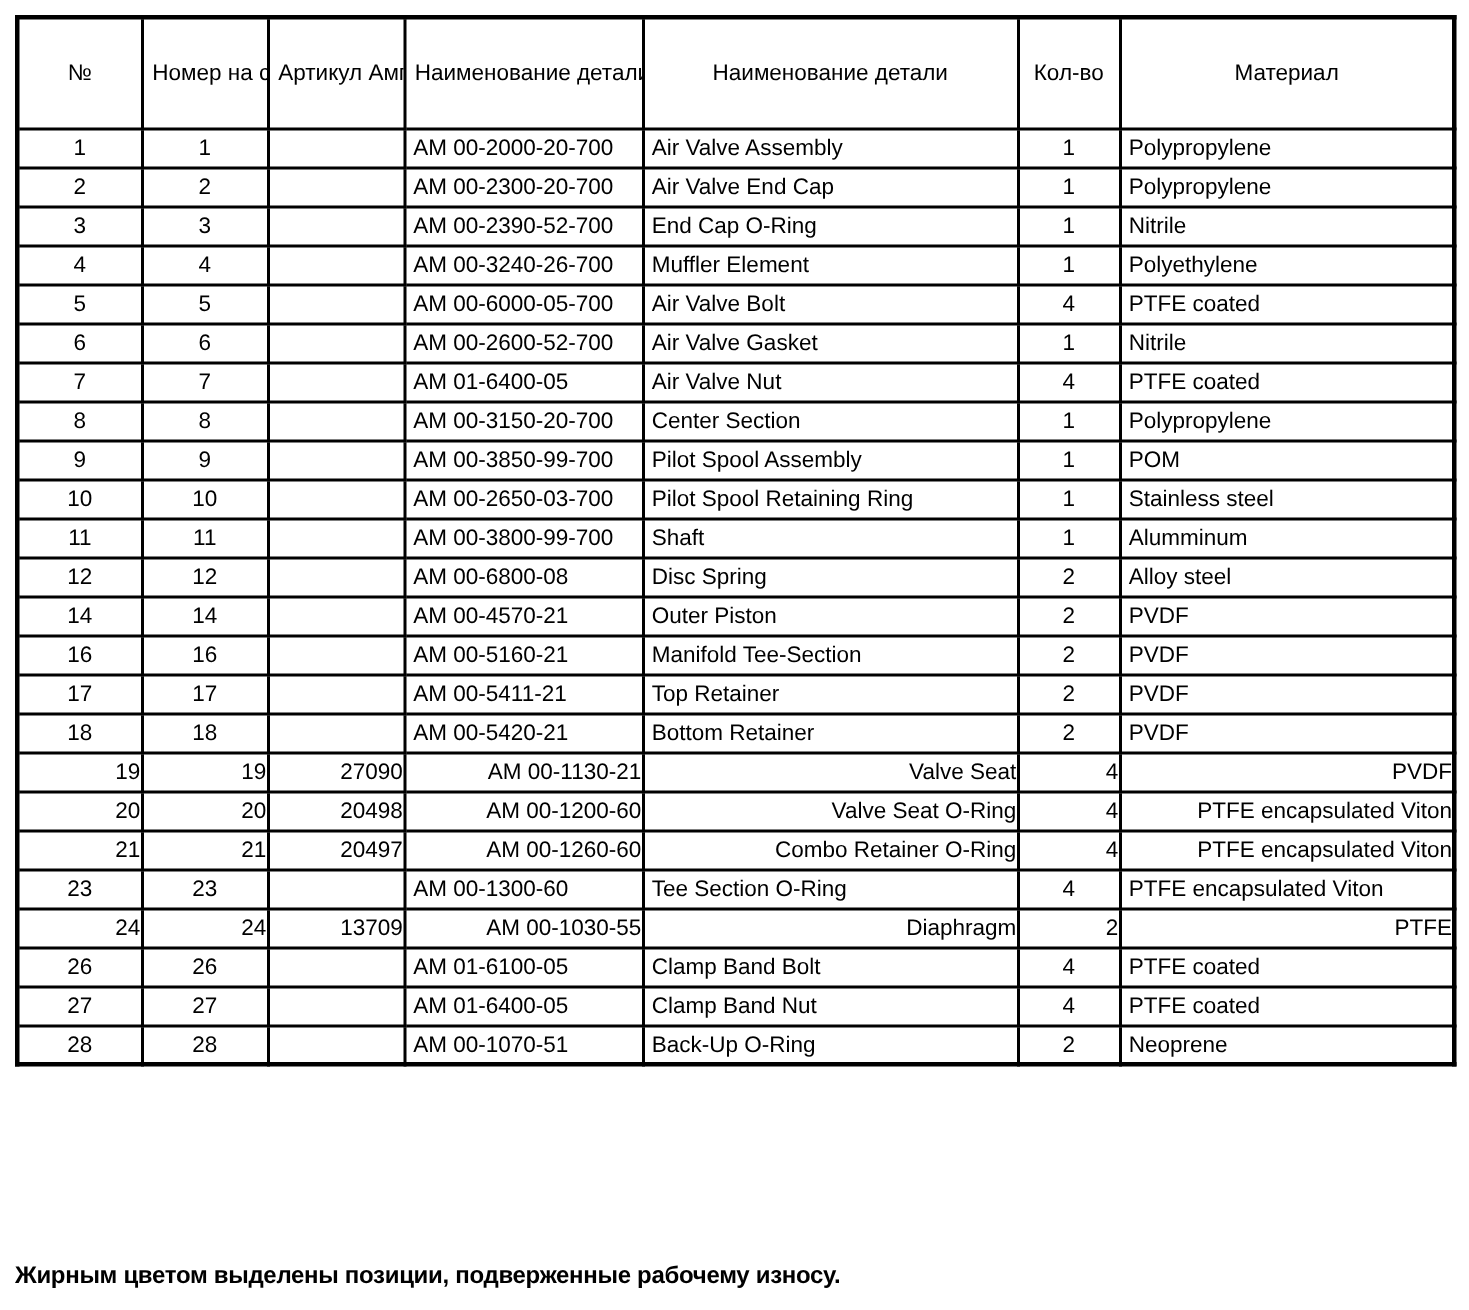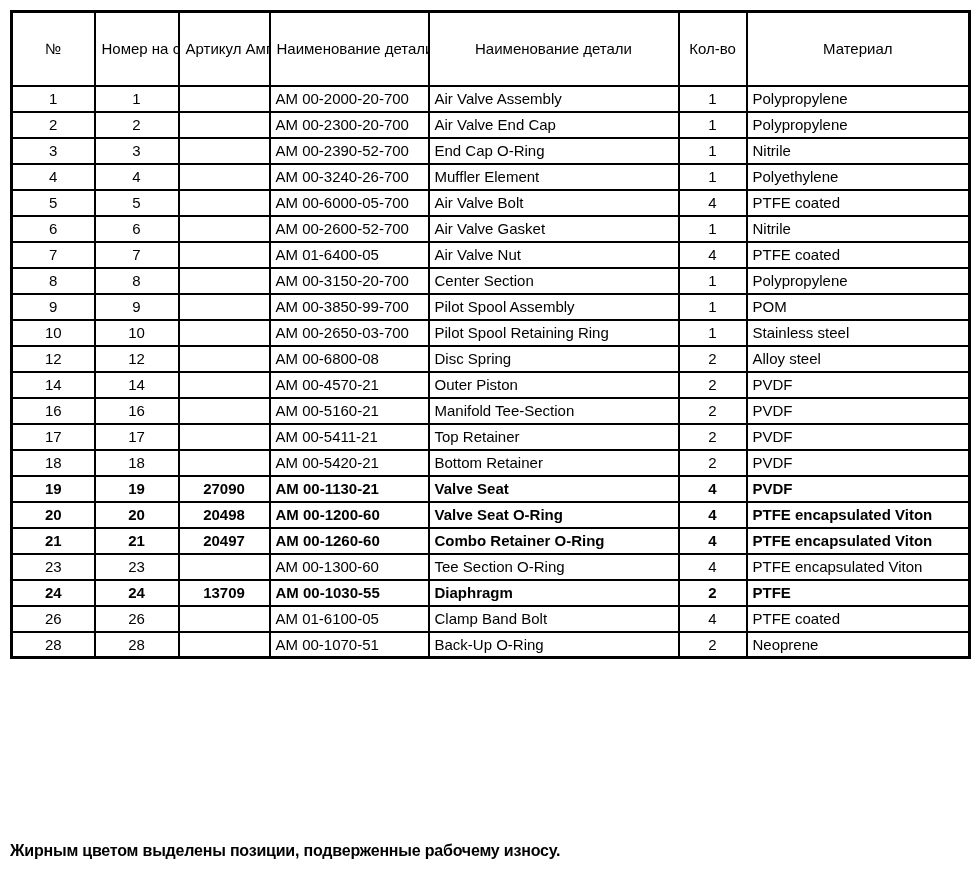--- a/index.html
+++ b/index.html
@@ -42,21 +42,21 @@
     border-bottom-width: 3px;
   }
   tbody td {
     height: 26px;
     font-size: 15px;
     vertical-align: middle;
     padding: 0;
   }
   td.c0, td.c1, td.c2, td.c5 { text-align: center; }
   td.c3, td.c4, td.c6 { text-align: left; padding-left: 5px; }
-  tr.bold td { font-weight: bold; }
+  tr.bold td { font-weight: normal; text-align: right; }
   .footnote {
     position: absolute;
     left: 10px;
     top: 842px;
     font-size: 16px;
     font-weight: bold;
     letter-spacing: -0.2px;
   }
 </style>
 </head>
@@ -170,20 +170,29 @@
         <tr>
           <td class="c0">10</td>
           <td class="c1">10</td>
           <td class="c2"></td>
           <td class="c3">AM 00-2650-03-700</td>
           <td class="c4">Pilot Spool Retaining Ring</td>
           <td class="c5">1</td>
           <td class="c6">Stainless steel</td>
         </tr>
         <tr>
+          <td class="c0">11</td>
+          <td class="c1">11</td>
+          <td class="c2"></td>
+          <td class="c3">AM 00-3800-99-700</td>
+          <td class="c4">Shaft</td>
+          <td class="c5">1</td>
+          <td class="c6">Alumminum</td>
+        </tr>
+        <tr>
           <td class="c0">12</td>
           <td class="c1">12</td>
           <td class="c2"></td>
           <td class="c3">AM 00-6800-08</td>
           <td class="c4">Disc Spring</td>
           <td class="c5">2</td>
           <td class="c6">Alloy steel</td>
         </tr>
         <tr>
           <td class="c0">14</td>
@@ -269,20 +278,29 @@
         <tr>
           <td class="c0">26</td>
           <td class="c1">26</td>
           <td class="c2"></td>
           <td class="c3">AM 01-6100-05</td>
           <td class="c4">Clamp Band Bolt</td>
           <td class="c5">4</td>
           <td class="c6">PTFE coated</td>
         </tr>
         <tr>
+          <td class="c0">27</td>
+          <td class="c1">27</td>
+          <td class="c2"></td>
+          <td class="c3">AM 01-6400-05</td>
+          <td class="c4">Clamp Band Nut</td>
+          <td class="c5">4</td>
+          <td class="c6">PTFE coated</td>
+        </tr>
+        <tr>
           <td class="c0">28</td>
           <td class="c1">28</td>
           <td class="c2"></td>
           <td class="c3">AM 00-1070-51</td>
           <td class="c4">Back-Up O-Ring</td>
           <td class="c5">2</td>
           <td class="c6">Neoprene</td>
         </tr>
       </tbody>
   </table>

